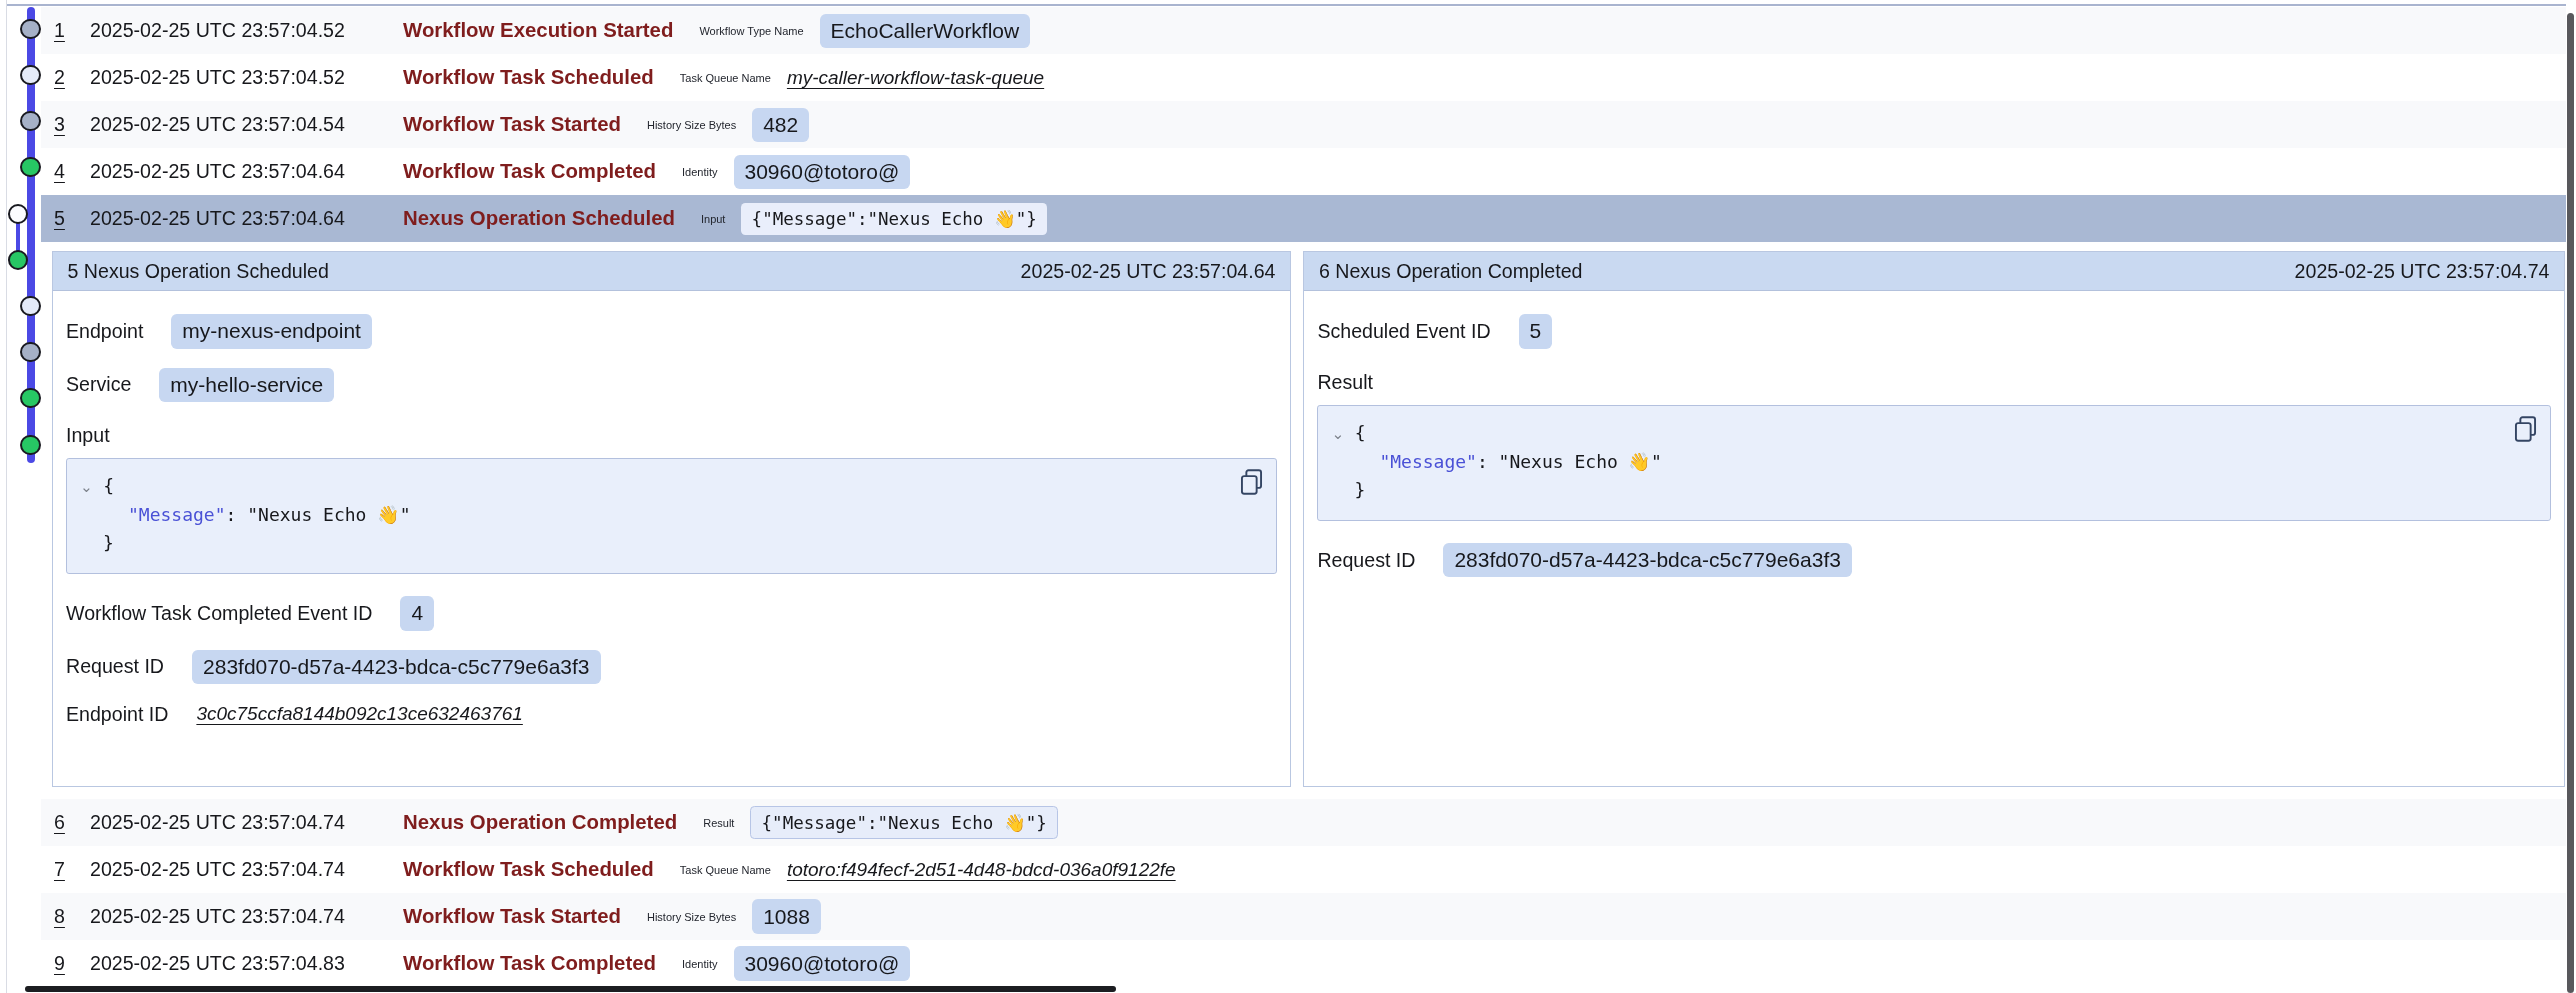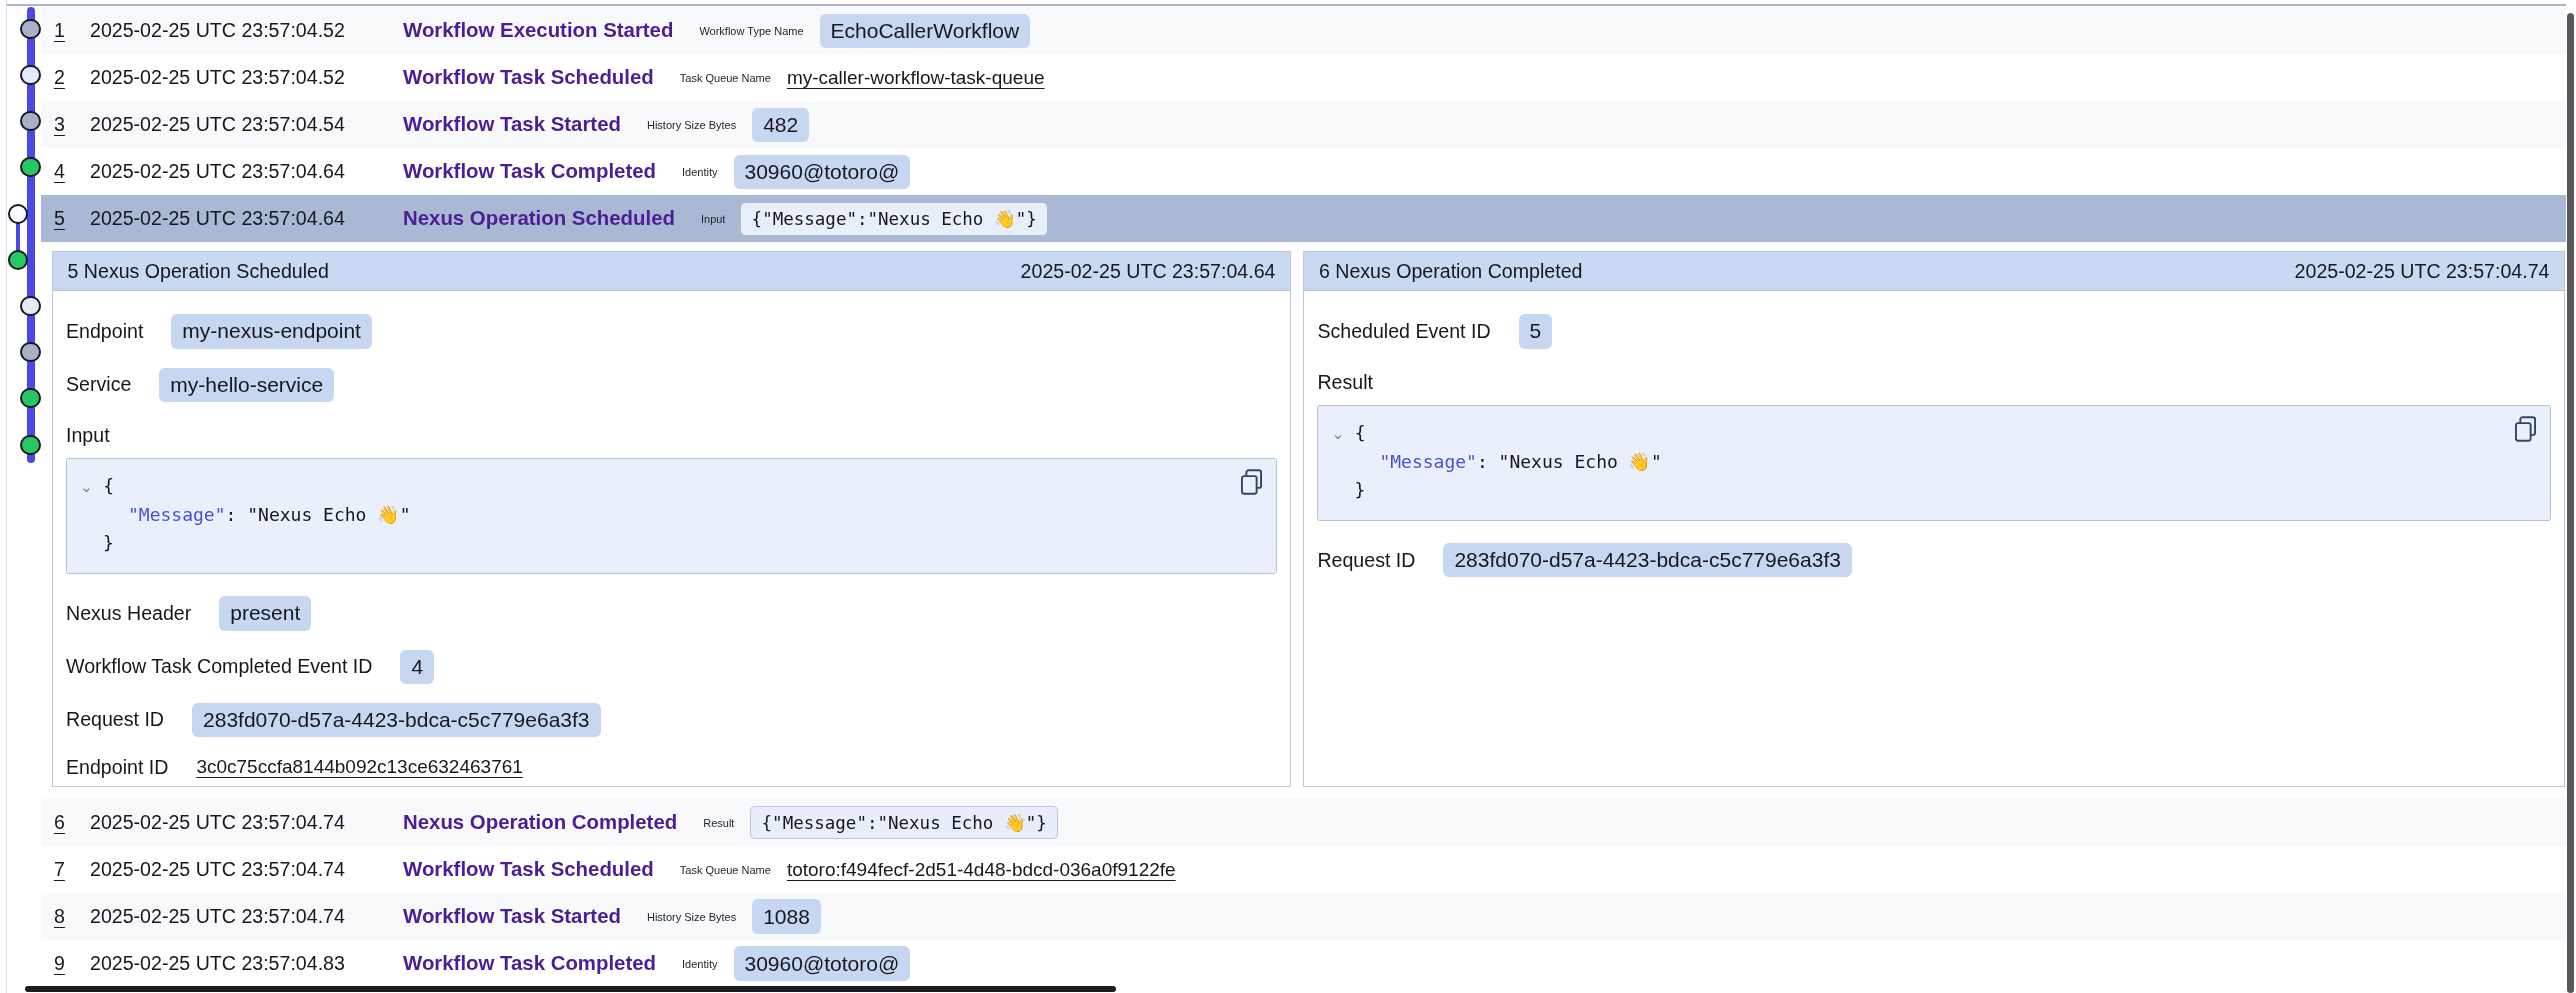--- a/index.html
+++ b/index.html
@@ -21,26 +21,26 @@
 
   
   .rows { position:absolute; left:41px; width:2526px; }
   .rows-top { top:7.3px; }
   .rows-bottom { top:799px; }
   .ev-row { height:47px; display:flex; align-items:center; padding-left:13px; background:#fff; }
   .ev-row.alt { background:#f8f9fb; }
   .ev-row.selected { background:#a9b8d3; }
   .ev-num { width:36px; font-size:19.6px; text-decoration:underline; text-underline-offset:3.6px; color:#17181c; flex:0 0 auto; }
   .ev-time { width:287px; font-size:19.6px; margin-right:26px; flex:0 0 auto; white-space:nowrap; }
-  .ev-name { font-size:20.4px; font-weight:700; margin-right:26px; white-space:nowrap; color:#4c1d95; }
+  .ev-name { font-size:20.4px; font-weight:700; margin-right:26px; white-space:nowrap; color:#7f1d1d; }
   .ev-label { font-size:11px; margin-right:16px; white-space:nowrap; color:#23262e; }
   .badge { background:#c7d7f1; border-radius:5.8px; padding:5.1px 11px; font-size:21px; white-space:nowrap; }
   .badge-json { background:#e9eefb; border-radius:4.4px; padding:5.8px 10.2px; font-family:"DejaVu Sans Mono", monospace; font-size:17.5px; white-space:nowrap; }
   .badge-json.bordered { border:1.5px solid #b7c5e6; background:#e7edfa; }
-  .link { color:#17181c; font-size:19px; text-decoration:underline; text-underline-offset:4.4px; white-space:nowrap; cursor:pointer; }
+  .link { color:#17181c; font-size:19px; text-decoration:underline; text-underline-offset:4.4px; white-space:nowrap; cursor:pointer;font-style:italic; }
 
   
   .panels { position:absolute; left:52px; top:251px; width:2513px; height:536px; display:flex; gap:12.4px; }
   .panel { background:#fff; border:1.5px solid #b9c7e1; height:100%; }
   .panel-left { width:1239px; flex:0 0 auto; }
   .panel-right { flex:1 1 auto; }
   .panel-header { height:39px; background:#c9d9f1; border-bottom:0.7px solid #b3c1dc; display:flex; align-items:center; justify-content:space-between; padding:0 14.5px; font-size:19.6px; }
   .panel-body { padding:4.4px 13px 0 13px; }
   .detail-row { display:flex; align-items:center; gap:28px; margin:19px 0; font-size:19.6px; }
   .detail-label { white-space:nowrap; }
@@ -138,24 +138,20 @@
           <div class="code-block">
             <div class="cl"><span class="chev">⌄</span><span>{</span></div>
             <div class="cl l2"><span class="json-key">"Message"</span><span>: "Nexus Echo 👋"</span></div>
             <div class="cl l3"><span>}</span></div>
             <button class="copy-btn"><svg width="25" height="28" viewBox="0 0 34 38">
                 <rect x="10" y="3" width="20" height="24" rx="3" fill="none" stroke="#344563" stroke-width="2.6"></rect>
                 <rect x="4" y="11" width="20" height="24" rx="3" fill="#e9effb" stroke="#344563" stroke-width="2.6"></rect>
               </svg></button>
           </div>
           <div class="detail-row">
-            <span class="detail-label">Nexus Header</span>
-            <span class="badge">present</span>
-          </div>
-          <div class="detail-row">
             <span class="detail-label">Workflow Task Completed Event ID</span>
             <span class="badge">4</span>
           </div>
           <div class="detail-row">
             <span class="detail-label">Request ID</span>
             <span class="badge">283fd070-d57a-4423-bdca-c5c779e6a3f3</span>
           </div>
           <div class="detail-row">
             <span class="detail-label">Endpoint ID</span>
             <a class="link">3c0c75ccfa8144b092c13ce632463761</a>

